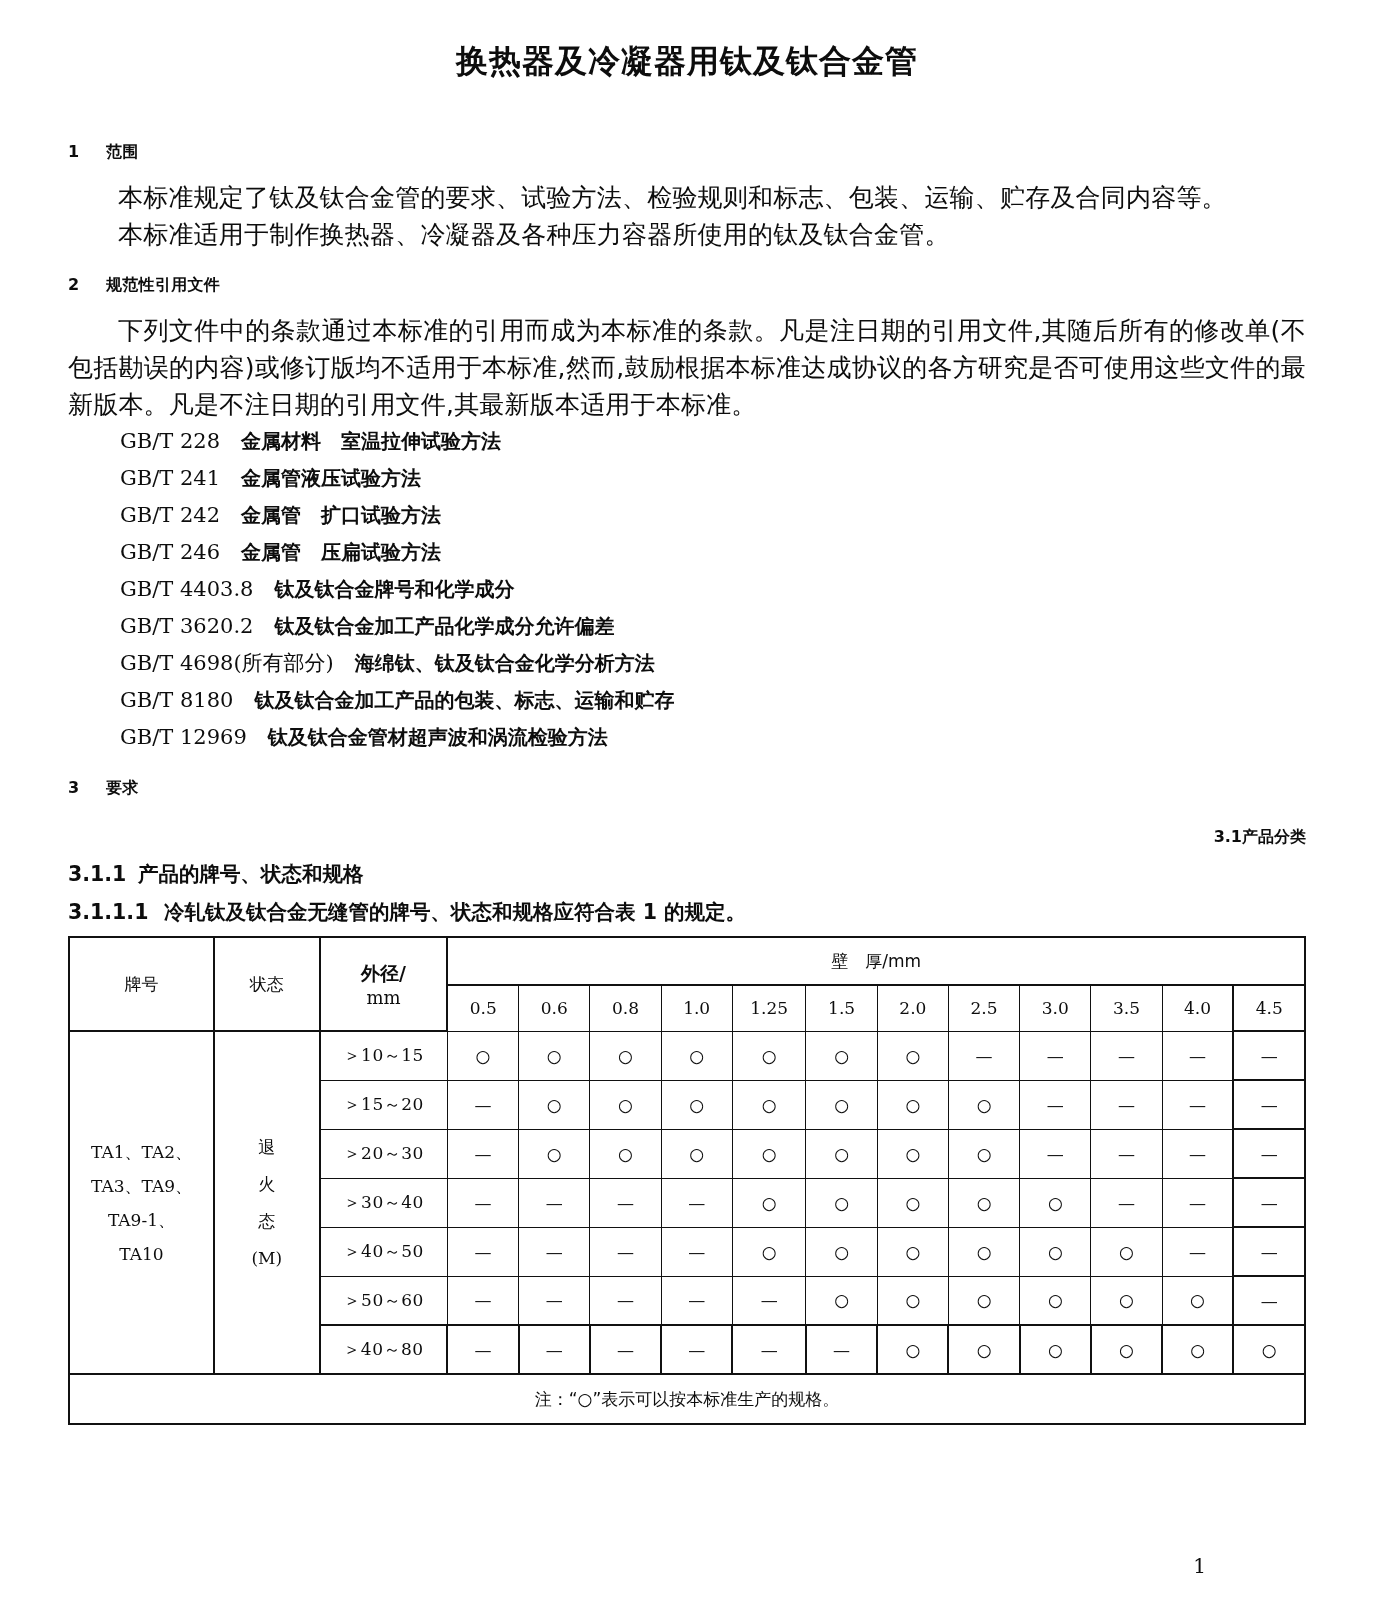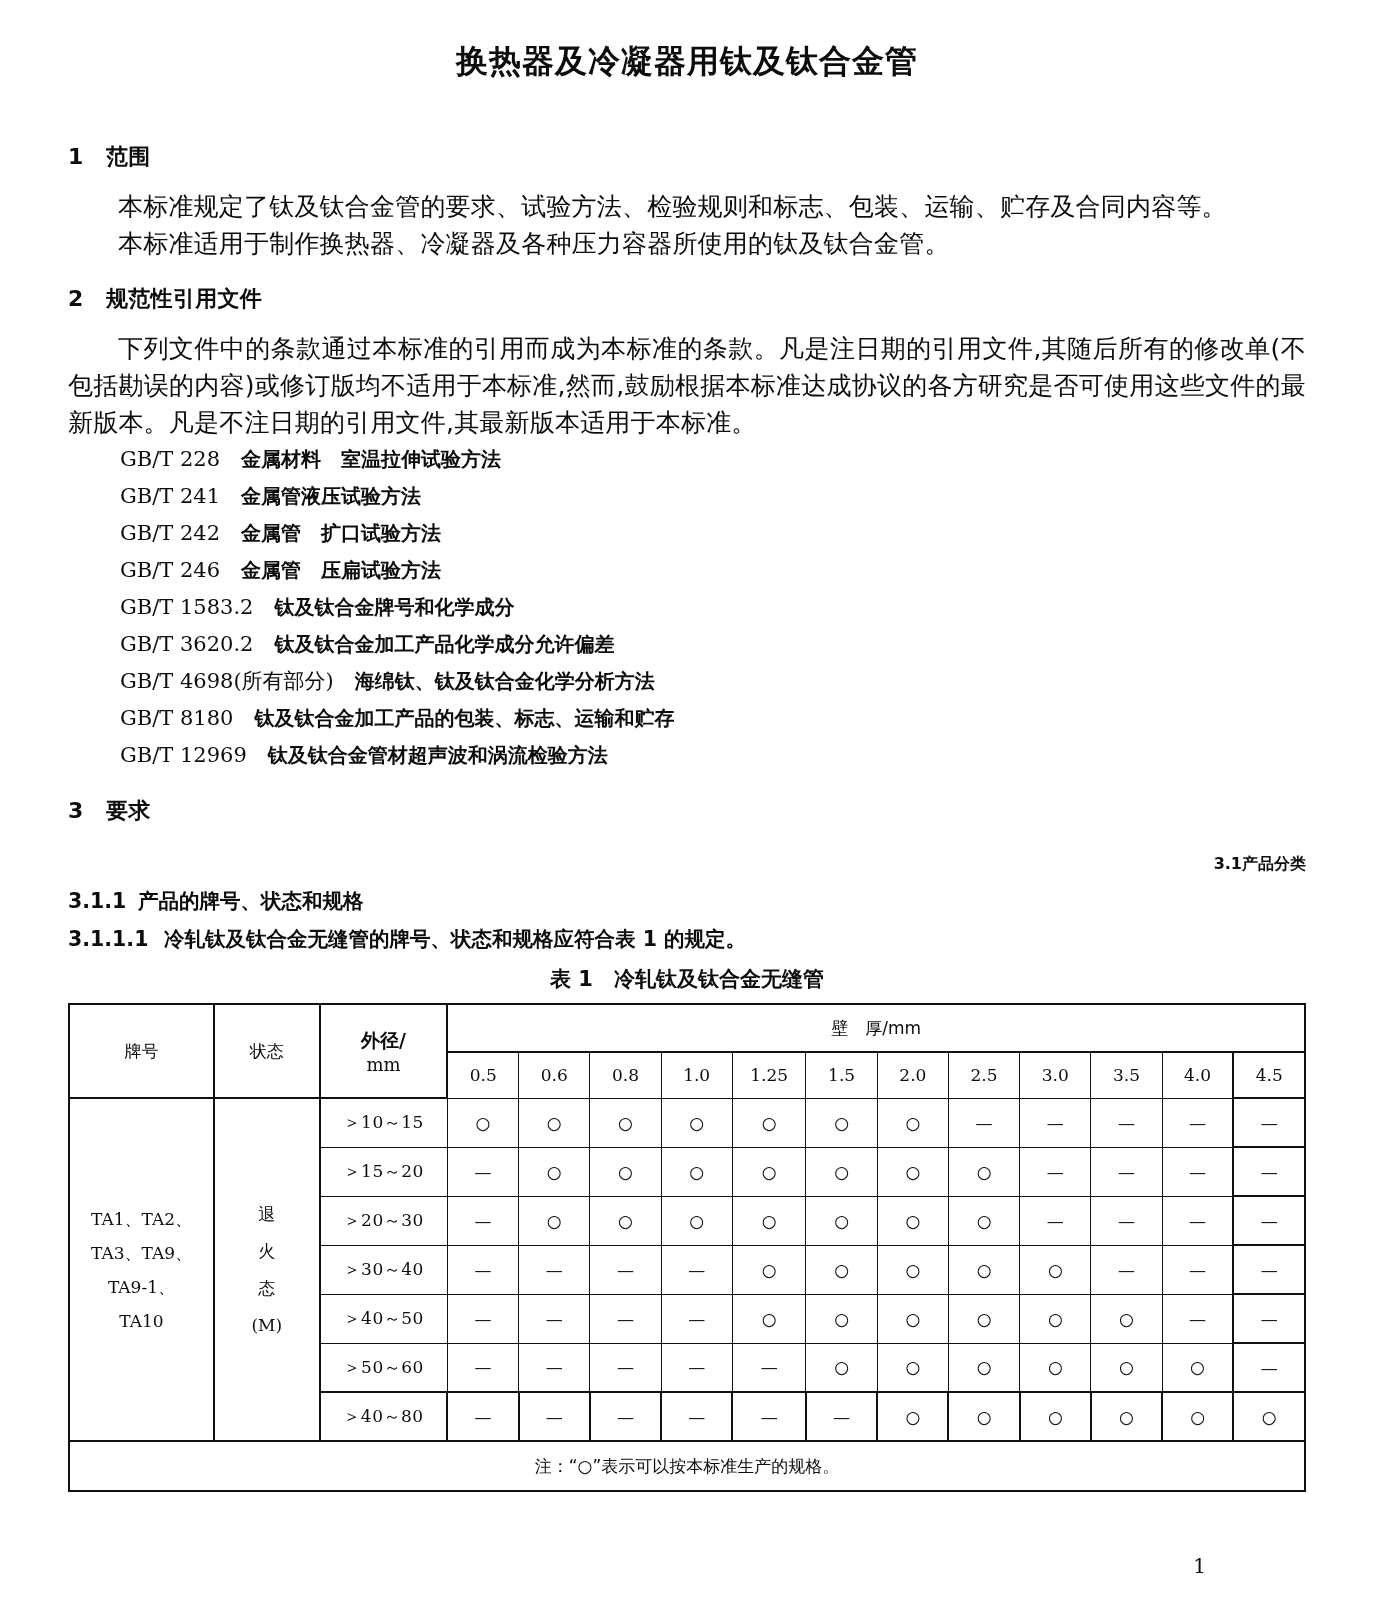--- a/index.html
+++ b/index.html
@@ -25,21 +25,21 @@
   .doc-title {
     text-align: center;
     font-size: 32px;
     font-weight: bold;
     letter-spacing: 1px;
     padding-top: 40px;
     margin: 0 0 58px 0;
     font-family: "DejaVu Sans", "Liberation Sans", sans-serif;
   }
   .h1 {
-    font-size: 22px;
+    font-size: 16px;
     font-weight: bold;
     margin: 0 0 16px 0;
     letter-spacing: 0.3px;
   }
   .h1 .num { display: inline-block; min-width: 38px; }
   .h2 {
     font-size: 16px;
     font-weight: bold;
     margin: 0 0 10px 0;
     text-align: right;
@@ -195,21 +195,21 @@
     <span class="num">2</span><span>规范性引用文件</span>
   </div>
 
   <p class="body">下列文件中的条款通过本标准的引用而成为本标准的条款。凡是注日期的引用文件,其随后所有的修改单(不包括勘误的内容)或修订版均不适用于本标准,然而,鼓励根据本标准达成协议的各方研究是否可使用这些文件的最新版本。凡是不注日期的引用文件,其最新版本适用于本标准。</p>
 
   <ul class="ref-list">
     <li><span class="ref-code">GB/T 228</span>　<span class="ref-name">金属材料　室温拉伸试验方法</span></li>
     <li><span class="ref-code">GB/T 241</span>　<span class="ref-name">金属管液压试验方法</span></li>
     <li><span class="ref-code">GB/T 242</span>　<span class="ref-name">金属管　扩口试验方法</span></li>
     <li><span class="ref-code">GB/T 246</span>　<span class="ref-name">金属管　压扁试验方法</span></li>
-    <li><span class="ref-code">GB/T 1583.2</span>　<span class="ref-name">钛及钛合金牌号和化学成分</span></li>
+    <li><span class="ref-code">GB/T 4403.8</span>　<span class="ref-name">钛及钛合金牌号和化学成分</span></li>
     <li><span class="ref-code">GB/T 3620.2</span>　<span class="ref-name">钛及钛合金加工产品化学成分允许偏差</span></li>
     <li><span class="ref-code">GB/T 4698(所有部分)</span>　<span class="ref-name">海绵钛、钛及钛合金化学分析方法</span></li>
     <li><span class="ref-code">GB/T 8180</span>　<span class="ref-name">钛及钛合金加工产品的包装、标志、运输和贮存</span></li>
     <li><span class="ref-code">GB/T 12969</span>　<span class="ref-name">钛及钛合金管材超声波和涡流检验方法</span></li>
   </ul>
 
   <div class="sec-gap"></div>
 
   <div class="h1">
     <span class="num">3</span><span>要求</span>
@@ -222,21 +222,20 @@
   </div>
 
   <div class="h3">
     <span class="num">3.1.1</span><span>产品的牌号、状态和规格</span>
   </div>
 
   <div class="h4">
     <span class="num">3.1.1.1</span><span style="font-weight:bold">冷轧钛及钛合金无缝管的牌号、状态和规格应符合表 1 的规定。</span>
   </div>
 
-  <div class="table-caption">表 1　冷轧钛及钛合金无缝管</div>
 
   <table class="spec">
     <colgroup>
       <col style="width:118px">
         <col style="width:86px">
         <col style="width:104px">
       <col style="width:58px">
         <col style="width:58px">
         <col style="width:58px">
         <col style="width:58px">

